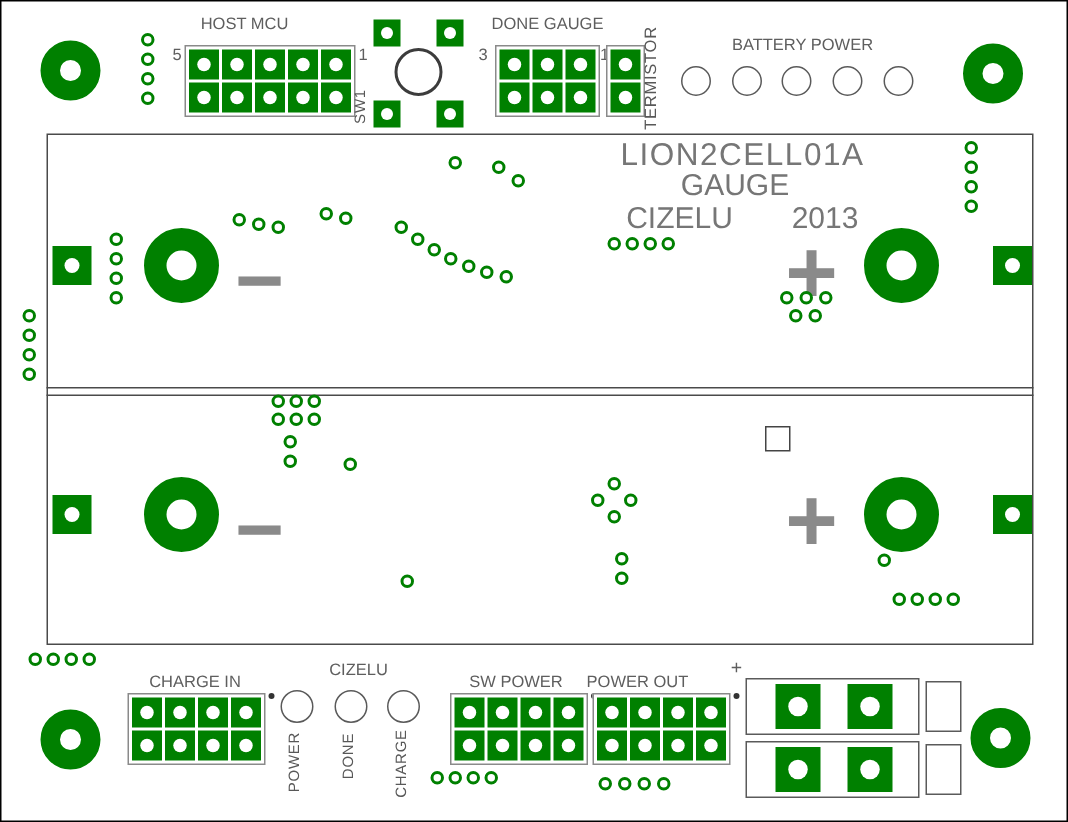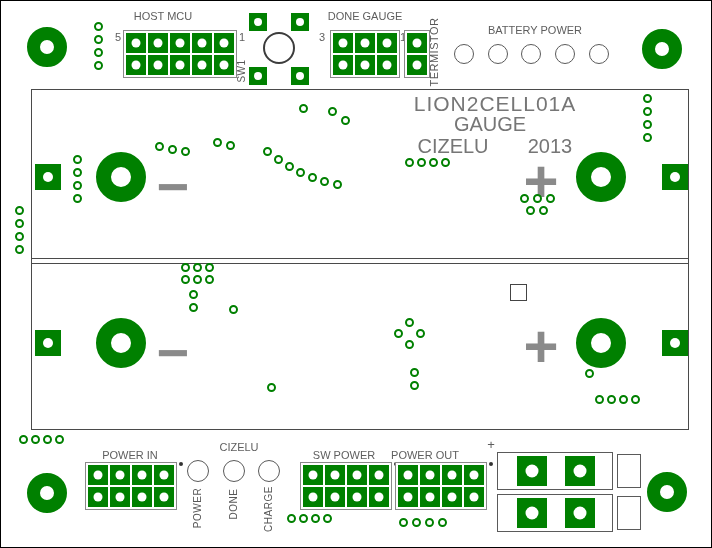--- a/index.html
+++ b/index.html
@@ -193,21 +193,21 @@
   <i class="via" style="left:54px;top:434px"></i>
   <i class="via" style="left:286px;top:513px"></i>
   <i class="via" style="left:298px;top:513px"></i>
   <i class="via" style="left:310px;top:513px"></i>
   <i class="via" style="left:322px;top:513px"></i>
   <i class="via" style="left:398px;top:517px"></i>
   <i class="via" style="left:411px;top:517px"></i>
   <i class="via" style="left:424px;top:517px"></i>
   <i class="via" style="left:437px;top:517px"></i>
 
-  <div class="label" style="left:129px;top:448px">POWER IN</div>
+  <div class="label" style="left:129px;top:448px">CHARGE IN</div>
   <div class="hdr cols4" style="left:84px;top:461px">
     <i class="pin"></i>
       <i class="pin"></i>
       <i class="pin"></i>
       <i class="pin"></i>
     <i class="pin"></i>
       <i class="pin"></i>
       <i class="pin"></i>
       <i class="pin"></i>
   </div>

